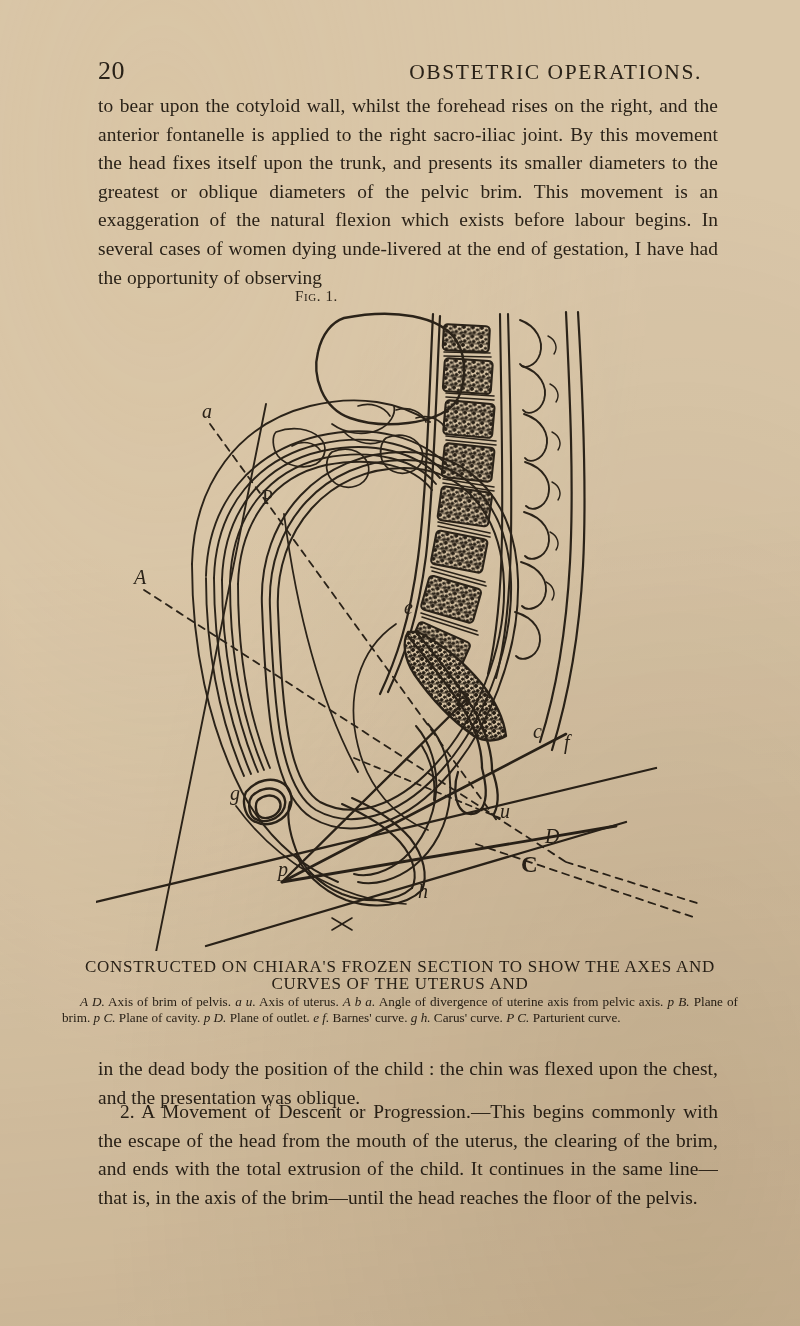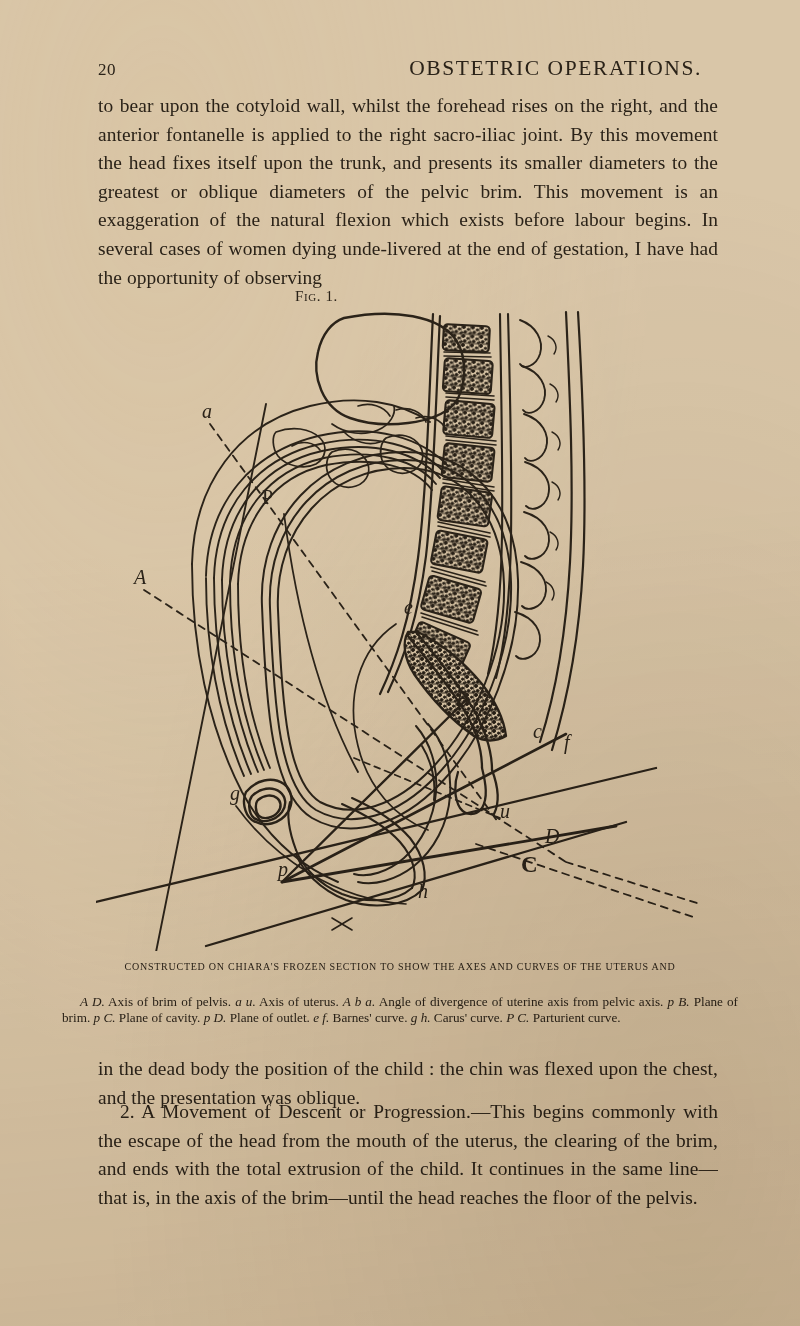--- a/index.html
+++ b/index.html
@@ -36,21 +36,21 @@
   .running-head {
     position: absolute;
     top: 56px;
     left: 98px;
     right: 98px;
     height: 26px;
     display: flex;
     align-items: baseline;
   }
   .folio {
-    font-size: 17px;
+    font-size: 26px;
     letter-spacing: .5px;
     text-align: right;
   }
   .head-title {
     flex: 1;
     text-align: right;
     font-size: 21.5px;
     letter-spacing: 1.6px;
     margin-left: -30px;
   }
@@ -91,21 +91,21 @@
     height: 645px;
   }
   .figure-wrap svg { display: block; width: 100%; height: 100%; }
 
   
   .caption-main {
     position: absolute;
     top: 958px;
     left: 62px;
     width: 676px;
-    font-size: 10px;
+    font-size: 17px;
     letter-spacing: .75px;
     text-align: center;
     line-height: 17px;
     font-variant: small-caps;
   }
   .caption-key {
     position: absolute;
     top: 994px;
     left: 62px;
     width: 676px;

